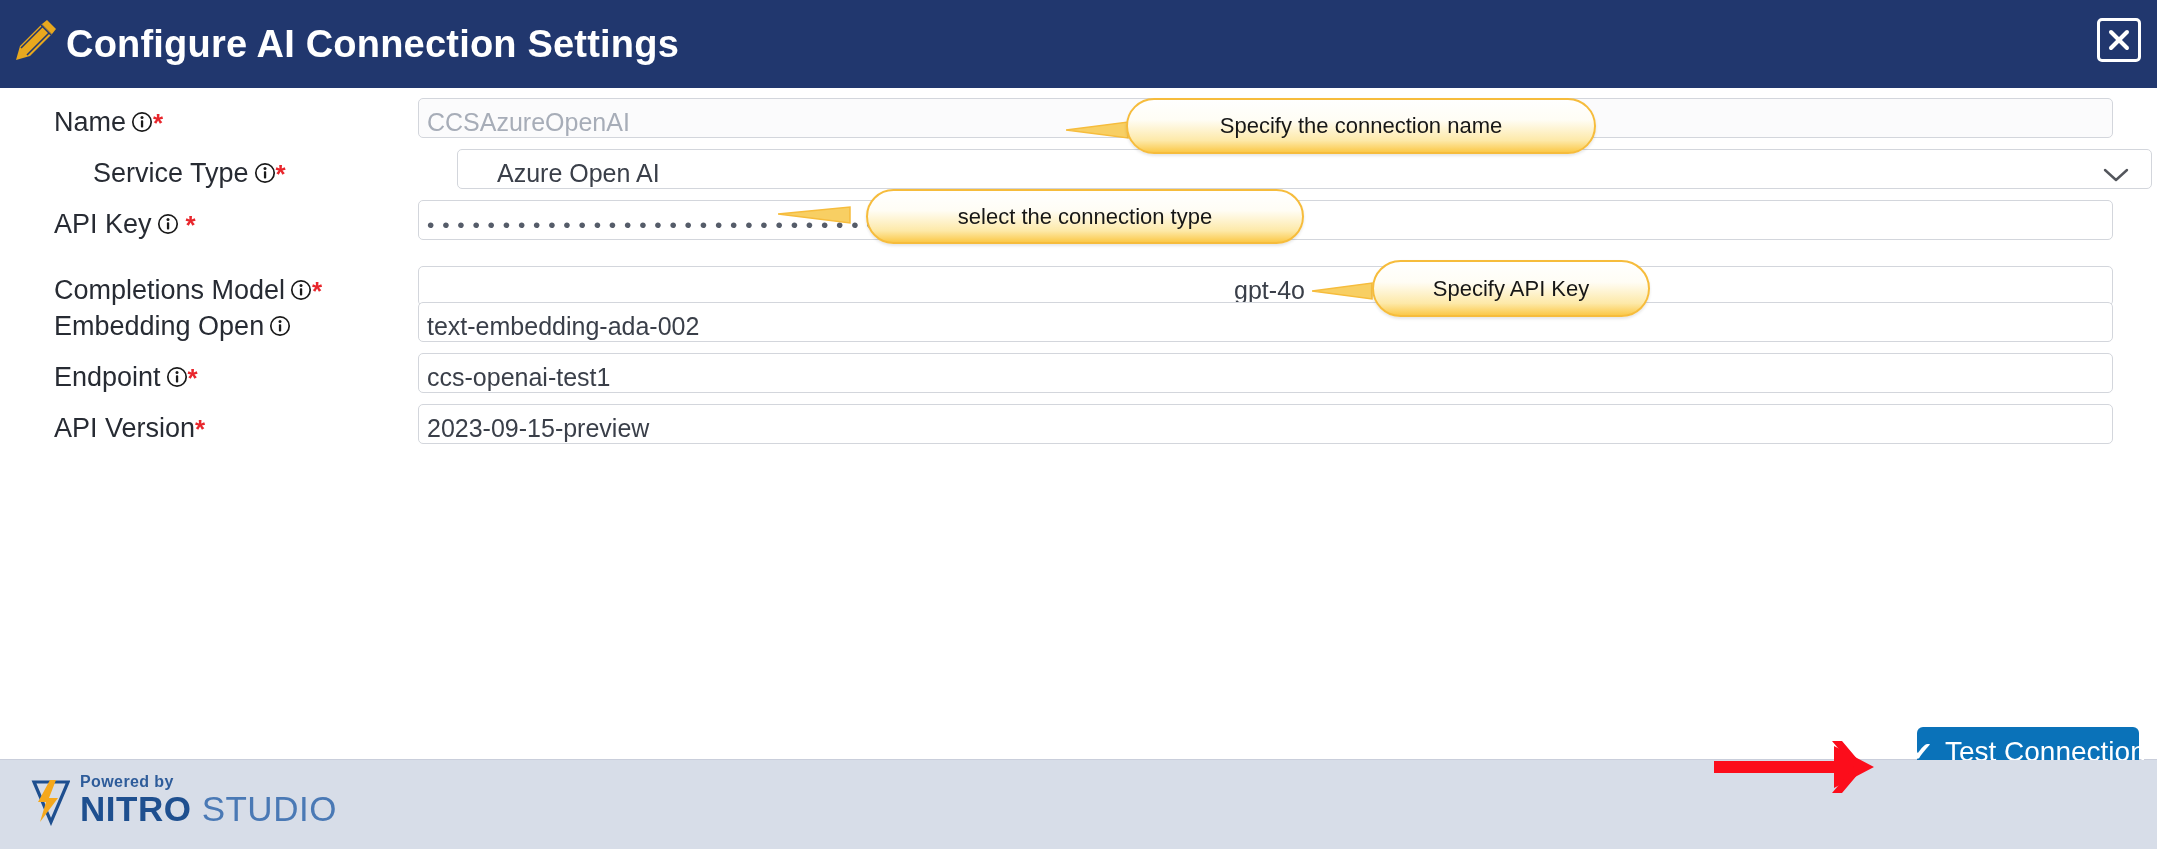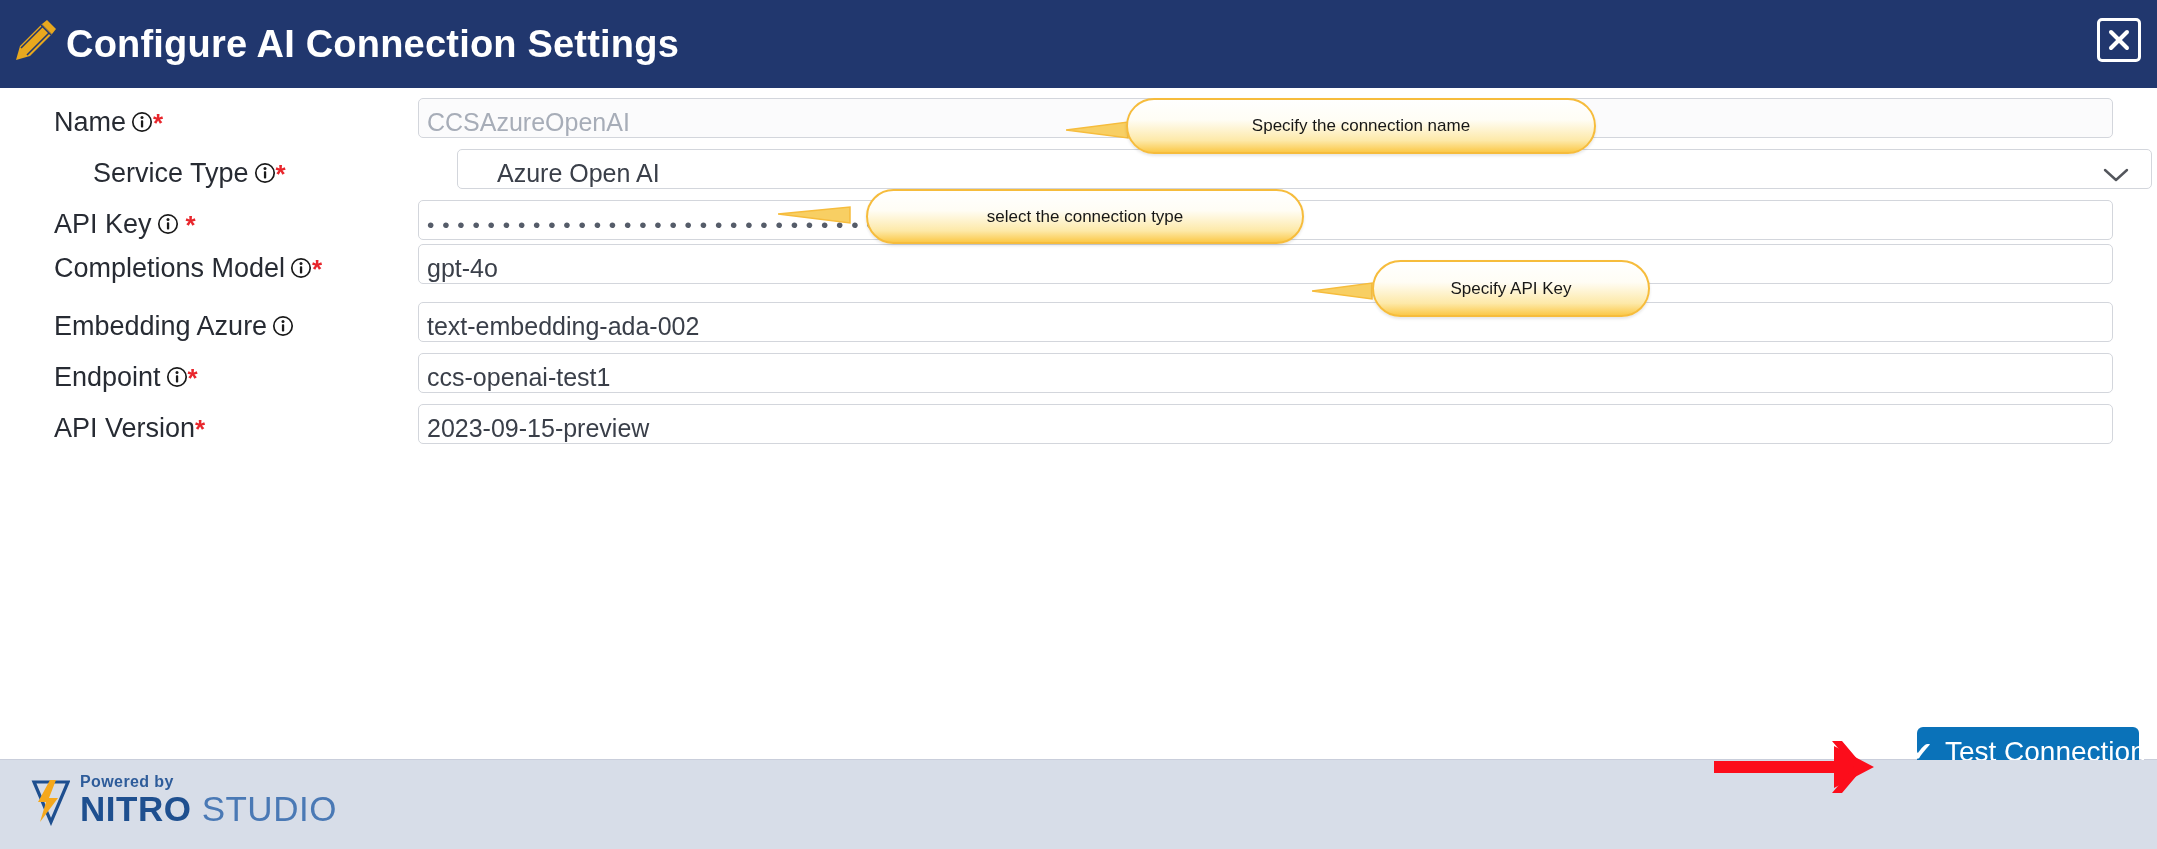--- a/index.html
+++ b/index.html
@@ -124,21 +124,21 @@
   }
 
   
   .callout {
     position: absolute;
     box-sizing: border-box;
     background: linear-gradient(to bottom, #ffffff 0%, #fffdf5 38%, #fde9a8 78%, #fbc94a 100%);
     border: 2px solid #f6bc3c;
     border-radius: 32px;
     color: #171717;
-    font-size: 17px;
+    font-size: 22px;
     display: flex; align-items: center; justify-content: center;
     box-shadow: 0 2px 3px rgba(0,0,0,0.10);
     z-index: 5;
     white-space: nowrap;
   }
   .callout-tail {
     position: absolute;
     z-index: 4;
   }
 
@@ -236,30 +236,30 @@
          </svg></div>
       </div>
       <div class="form-row" style="top: 112px;">
         <label class="form-label"><span>API Key</span><svg class="info-icon" width="22" height="22" viewBox="0 0 22 22">
       <circle cx="11" cy="11" r="9.2" fill="none" stroke="#1a1a1a" stroke-width="1.7"></circle>
       <circle cx="11" cy="6.4" r="1.5" fill="#1a1a1a"></circle>
       <rect x="9.9" y="9.2" width="2.3" height="7.4" rx="0.8" fill="#1a1a1a"></rect>
     </svg><span class="req-star spaced">*</span></label>
         <div class="field pw"><span class="pw-dots">••••••••••••••••••••••••••••••••••••••••••••••••••••••••••</span></div>
       </div>
-      <div class="form-row" style="top: 156px;">
+      <div class="form-row" style="top: 178px; text-align: center;">
         <label class="form-label"><span>Completions Model</span><svg class="info-icon" width="22" height="22" viewBox="0 0 22 22">
       <circle cx="11" cy="11" r="9.2" fill="none" stroke="#1a1a1a" stroke-width="1.7"></circle>
       <circle cx="11" cy="6.4" r="1.5" fill="#1a1a1a"></circle>
       <rect x="9.9" y="9.2" width="2.3" height="7.4" rx="0.8" fill="#1a1a1a"></rect>
     </svg><span class="req-star">*</span></label>
         <div class="field">gpt-4o</div>
       </div>
       <div class="form-row" style="top: 214px;">
-        <label class="form-label"><span>Embedding Azure</span><svg class="info-icon" width="22" height="22" viewBox="0 0 22 22">
+        <label class="form-label"><span>Embedding Open</span><svg class="info-icon" width="22" height="22" viewBox="0 0 22 22">
       <circle cx="11" cy="11" r="9.2" fill="none" stroke="#1a1a1a" stroke-width="1.7"></circle>
       <circle cx="11" cy="6.4" r="1.5" fill="#1a1a1a"></circle>
       <rect x="9.9" y="9.2" width="2.3" height="7.4" rx="0.8" fill="#1a1a1a"></rect>
     </svg></label>
         <div class="field">text-embedding-ada-002</div>
       </div>
       <div class="form-row" style="top: 265px;">
         <label class="form-label"><span>Endpoint</span><svg class="info-icon" width="22" height="22" viewBox="0 0 22 22">
       <circle cx="11" cy="11" r="9.2" fill="none" stroke="#1a1a1a" stroke-width="1.7"></circle>
       <circle cx="11" cy="6.4" r="1.5" fill="#1a1a1a"></circle>

